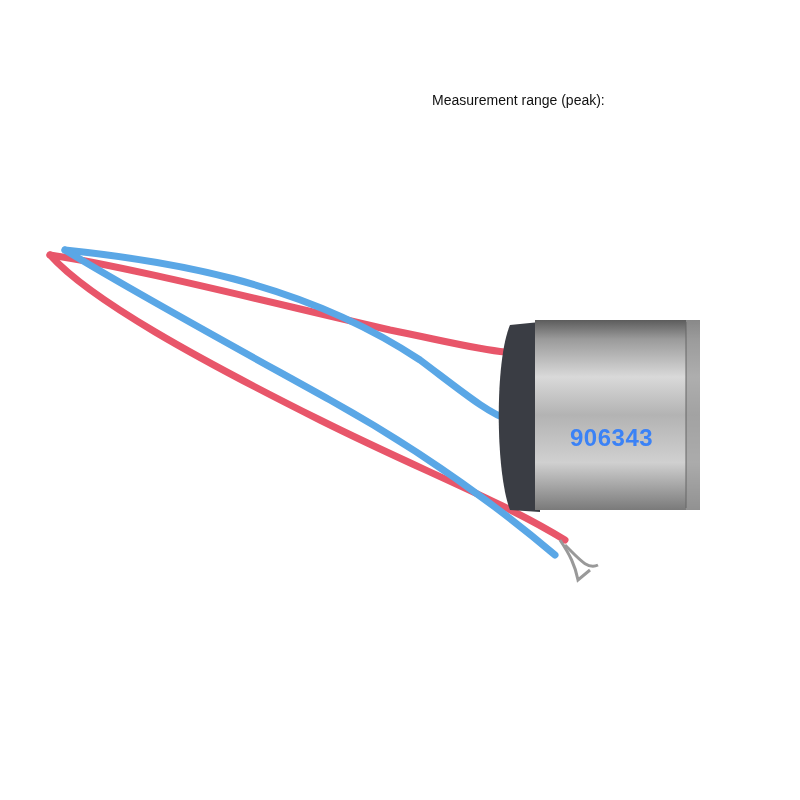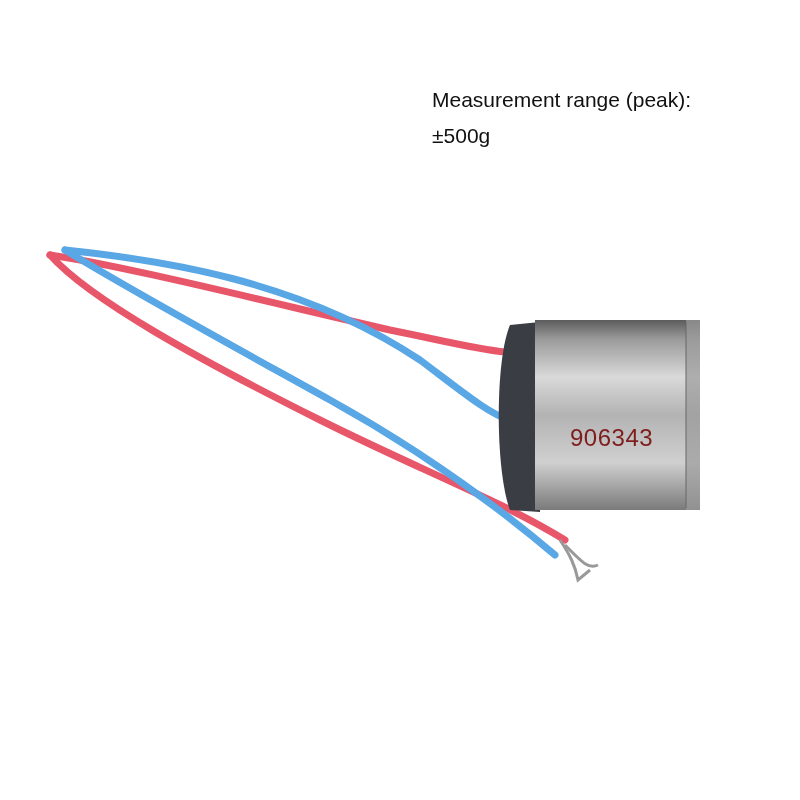--- a/index.html
+++ b/index.html
@@ -1,20 +1,20 @@
 <!DOCTYPE html>
 <html><head>
   <meta charset="utf-8">
   <style>
     html, body { margin: 0; padding: 0; }
     body { width: 800px; height: 800px; background: #ffffff; position: relative; overflow: hidden; }
-    .spec { position: absolute; left: 432px; top: 82px; font-family: "Liberation Sans", sans-serif; font-size: 21px; color: #111; line-height: 36px; }
+    .spec { position: absolute; left: 432px; top: 82px; font-family: "Liberation Sans", sans-serif; font-size: 14px; color: #111; line-height: 36px; }
     .spec div { white-space: nowrap; }
     svg { position: absolute; left: 0; top: 0; }
-    .serial { position: absolute; left: 570px; top: 424px; font-family: "Liberation Sans", sans-serif; font-weight: normal; font-size: 24px; color: #7f1d1d; letter-spacing: 0.5px; text-align: center; }
+    .serial { position: absolute; left: 570px; top: 424px; font-family: "Liberation Sans", sans-serif; font-weight: bold; font-size: 24px; color: #3b82f6; letter-spacing: 0.5px; text-align: center; }
   </style>
 </head>
 <body>
 
 <svg width="800" height="800">
   <defs>
     <linearGradient id="metal" x1="0" y1="0" x2="0" y2="1">
       <stop offset="0" stop-color="#5c5c5c"></stop>
       <stop offset="0.1" stop-color="#9a9a9a"></stop>
       <stop offset="0.3" stop-color="#d9d9d9"></stop>
@@ -43,14 +43,13 @@
     <rect x="535" y="320" width="165" height="190" fill="url(#metal)"></rect>
     <rect x="686" y="320" width="14" height="190" fill="#9b9b9b" opacity="0.7"></rect>
     <line x1="686" y1="322" x2="686" y2="508" stroke="#666" stroke-width="1"></line>
   </g>
 </svg>
 
 <div class="serial">906343</div>
 
 <div class="spec">
   <div>Measurement range (peak):</div>
-  <div>±500g</div>
 </div>
 
 </body></html>

